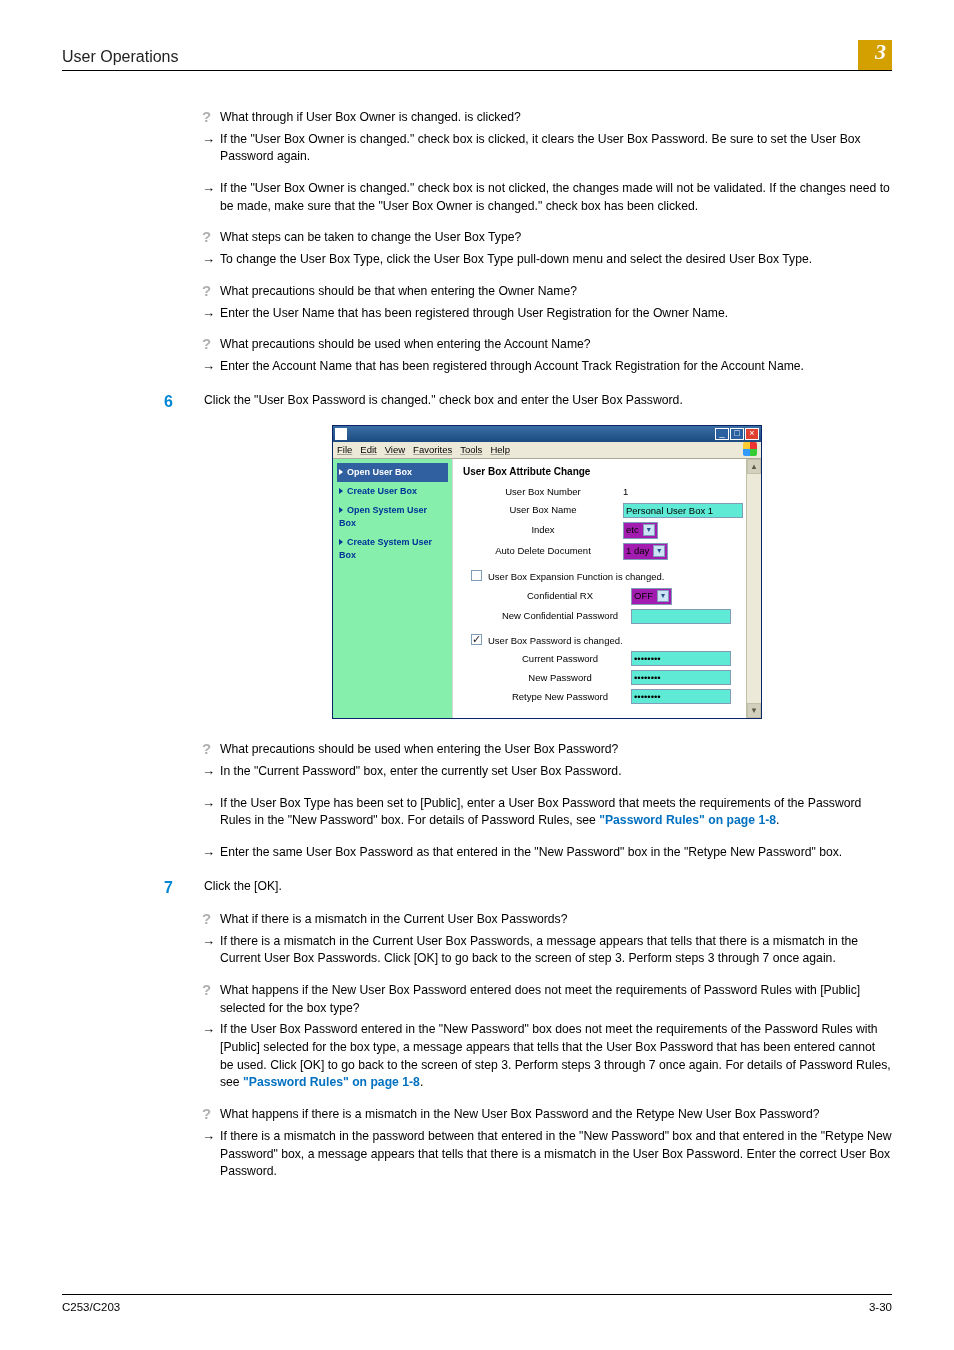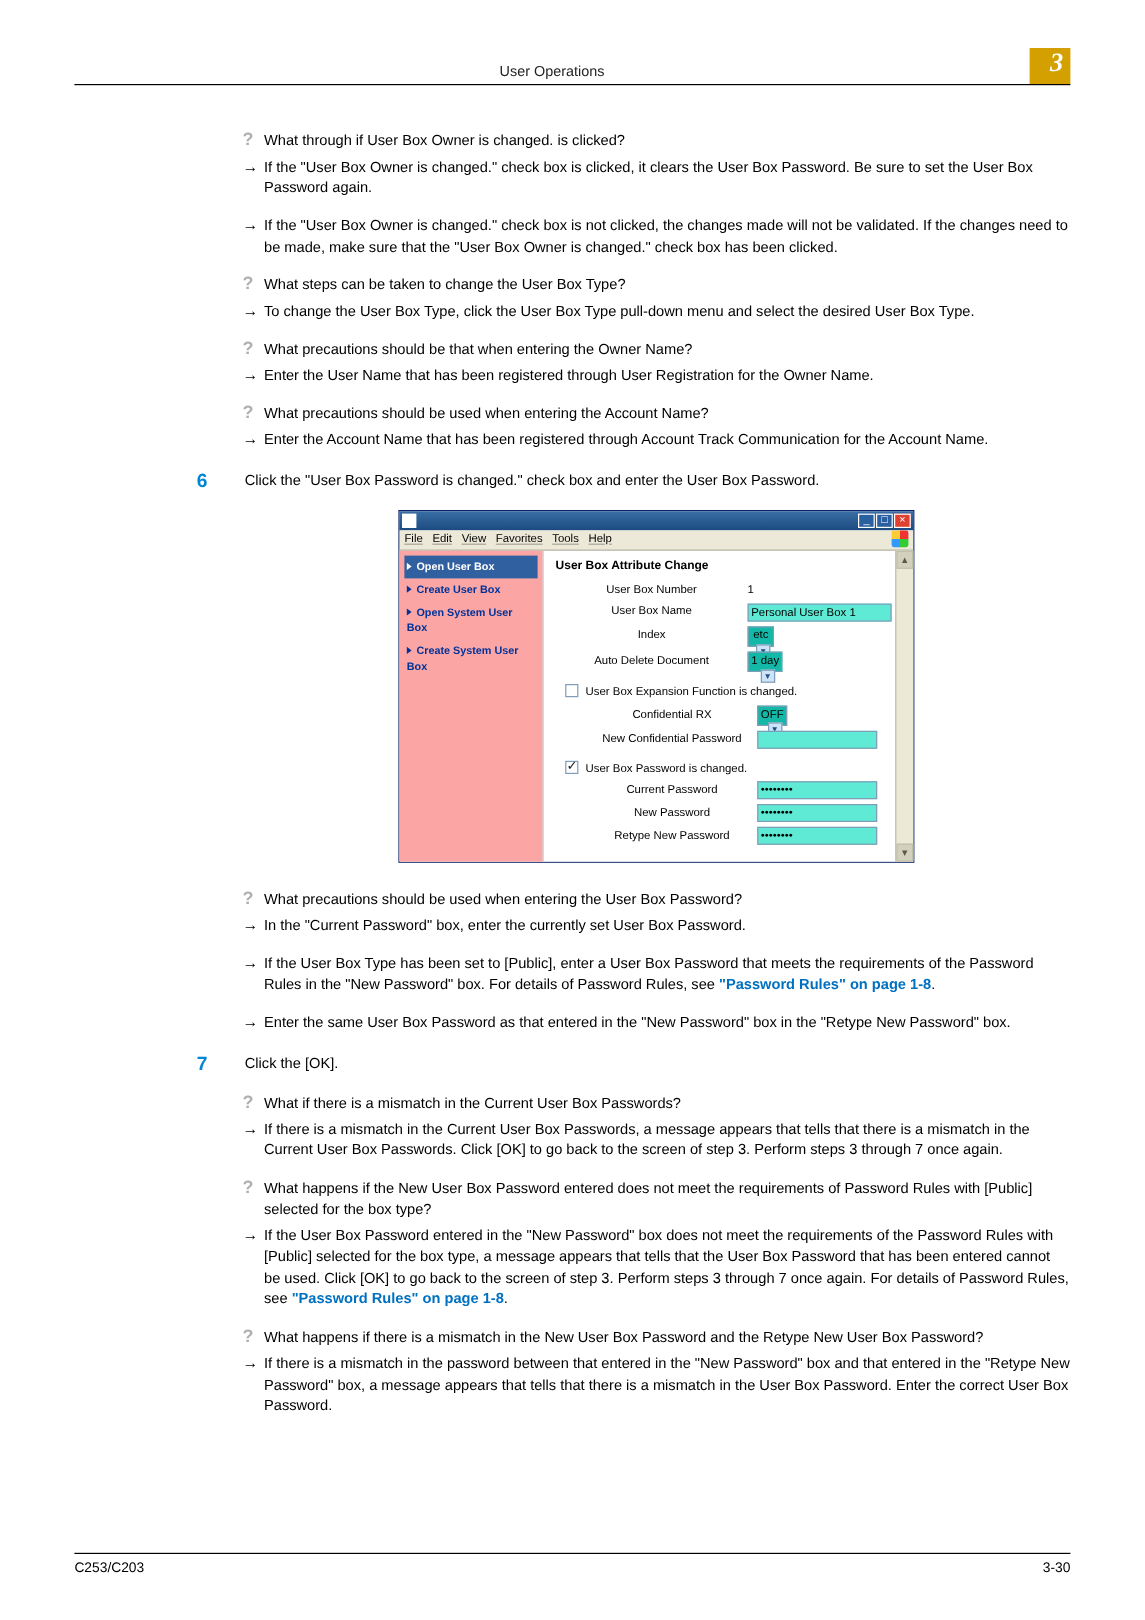--- a/index.html
+++ b/index.html
@@ -19,23 +19,22 @@
   }
   .header {
     display: flex;
     align-items: flex-end;
     border-bottom: 1px solid #000;
     padding-bottom: 2px;
     margin-bottom: 38px;
   }
   .header-title {
     flex: 1;
-    font-size: 12px;
+    font-size: 16px;
     color: #222;
-    text-align: center;
   }
   .header-badge {
     width: 34px;
     height: 30px;
     background: #d4a000;
     display: flex;
     align-items: flex-end;
     justify-content: flex-end;
     padding: 0 6px 2px 0;
     box-sizing: border-box;
@@ -121,33 +120,33 @@
   .ss-body {
     display:flex;
     background:#fff;
     position:relative;
   }
   .ss-scroll { position:absolute; right:0; top:0; bottom:0; width:14px; background:#ece9d8; border-left:1px solid #c0c0a8;}
   .ss-scroll::before{content:"▴";position:absolute;top:0;left:0;right:0;text-align:center;font-size:9px;color:#5a5a46;background:#d3d0bd;border:1px solid #c0c0a8;box-sizing:border-box;}
   .ss-scroll::after{content:"▾";position:absolute;bottom:0;left:0;right:0;text-align:center;font-size:9px;color:#5a5a46;background:#d3d0bd;border:1px solid #c0c0a8;box-sizing:border-box;}
   .ss-nav {
     width: 120px;
-    background:#fca5a5;
+    background:#86efac;
     padding: 4px 4px;
     border-right:1px solid #d8d8d8;
   }
   .ss-nav-item{ padding:3px 2px;color:#003399;font-weight:bold;font-size:9px;}
   .ss-nav-item.active{background:#3160a0;color:#fff;}
   .ss-nav-item .tri{display:inline-block;width:0;height:0;border-top:3px solid transparent;border-bottom:3px solid transparent;border-left:4px solid currentColor;margin-right:4px;vertical-align:middle;}
   .ss-main { flex:1; padding: 6px 18px 10px 10px; }
   .ss-h { font-weight:bold; font-size:10px; margin-bottom:6px; }
   .ss-row{ display:flex; align-items:center; margin-bottom:4px;}
   .ss-label{ width:160px;text-align:center; }
   .ss-input{ border:1px solid #7f9db9; height:15px; padding:0 2px; font-size:9.5px; box-sizing:border-box; background:#5eead4;}
-  .ss-select{ border:1px solid #7f9db9; height:15px; font-size:9.5px; background:#14b8a6;display:inline-flex;align-items:center;padding:0 2px;flex-direction:column;}
+  .ss-select{ border:1px solid #7f9db9; height:15px; font-size:9.5px; background:#a21caf;display:inline-flex;align-items:center;padding:0 2px;}
   .ss-select .dd{margin-left:4px;width:12px;height:12px;background:#cde3f6;border:1px solid #7f9db9;box-sizing:border-box;text-align:center;line-height:9px;font-size:8px;color:#23508a;}
   .ss-group{ padding-left:8px; margin-top:10px;}
   .ss-check{ display:inline-block;width:11px;height:11px;border:1px solid #7f9db9;margin-right:6px;vertical-align:middle;box-sizing:border-box;position:relative;top:-1px;}
   .ss-check.checked::after{content:"✓";position:absolute;top:-3px;left:0;font-size:11px;color:#222;}
   .footer {
     position: absolute;
     bottom: 34px;
     left: 62px;
     right: 62px;
     border-top: 1px solid #000;
@@ -211,21 +210,21 @@
       </div>
     </div>
 
     <div class="qa-group">
       <div class="qa-block">
         <div class="q-icon">?</div>
         <div class="qa-text">What precautions should be used when entering the Account Name?</div>
       </div>
       <div class="arrow-block">
         <div class="arrow-icon">→</div>
-        <div class="arrow-text">Enter the Account Name that has been registered through Account Track Communication for the Account Name.</div>
+        <div class="arrow-text">Enter the Account Name that has been registered through Account Track Registration for the Account Name.</div>
       </div>
     </div>
 
     <div class="step-row">
       <div class="step-num">6</div>
       <div class="step-text">Click the "User Box Password is changed." check box and enter the User Box Password.</div>
     </div>
 
     <div class="screenshot">
       <div class="ss-window">

